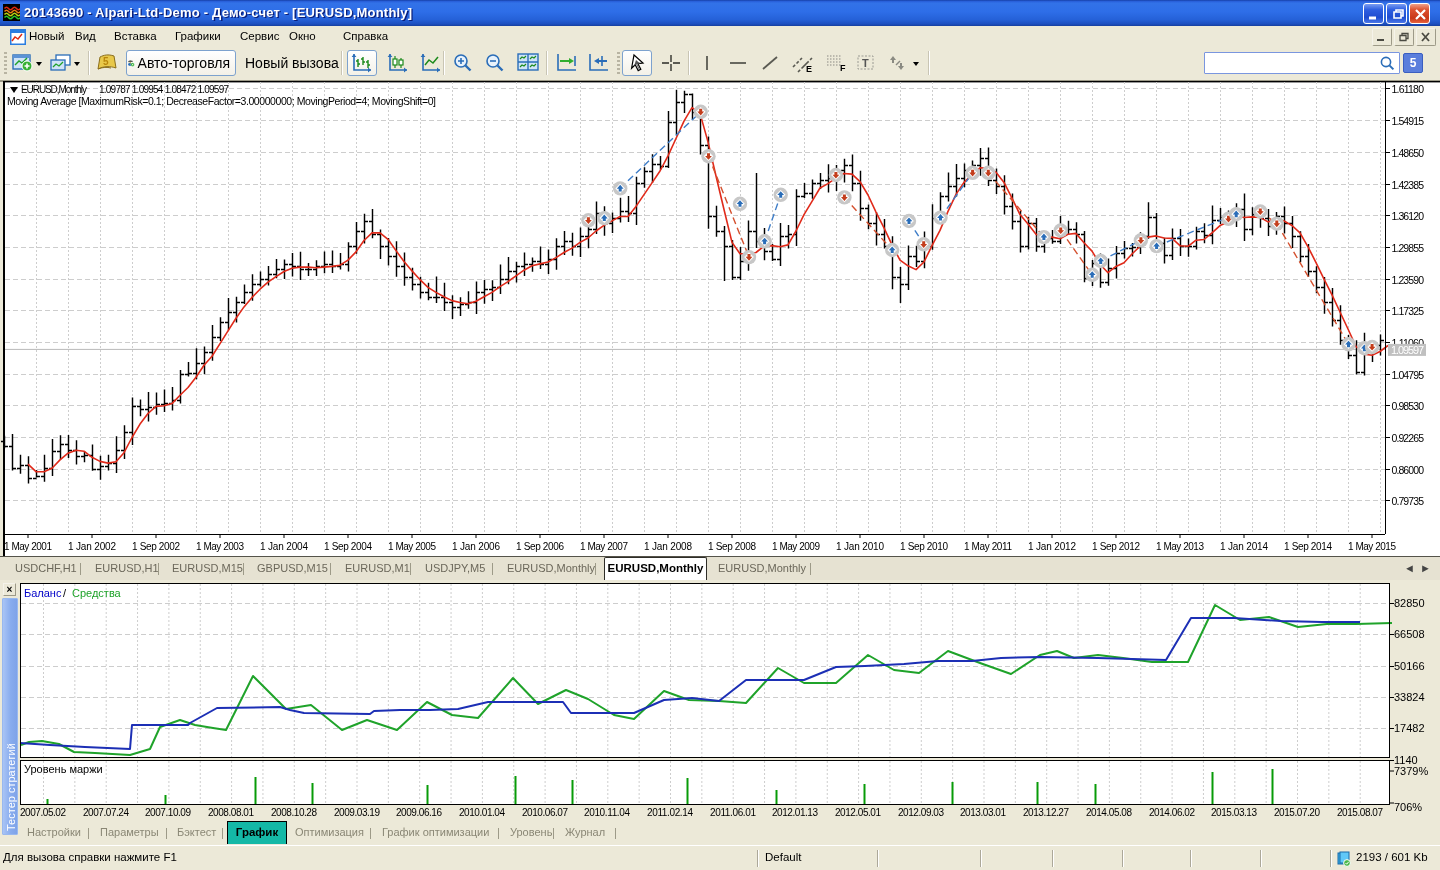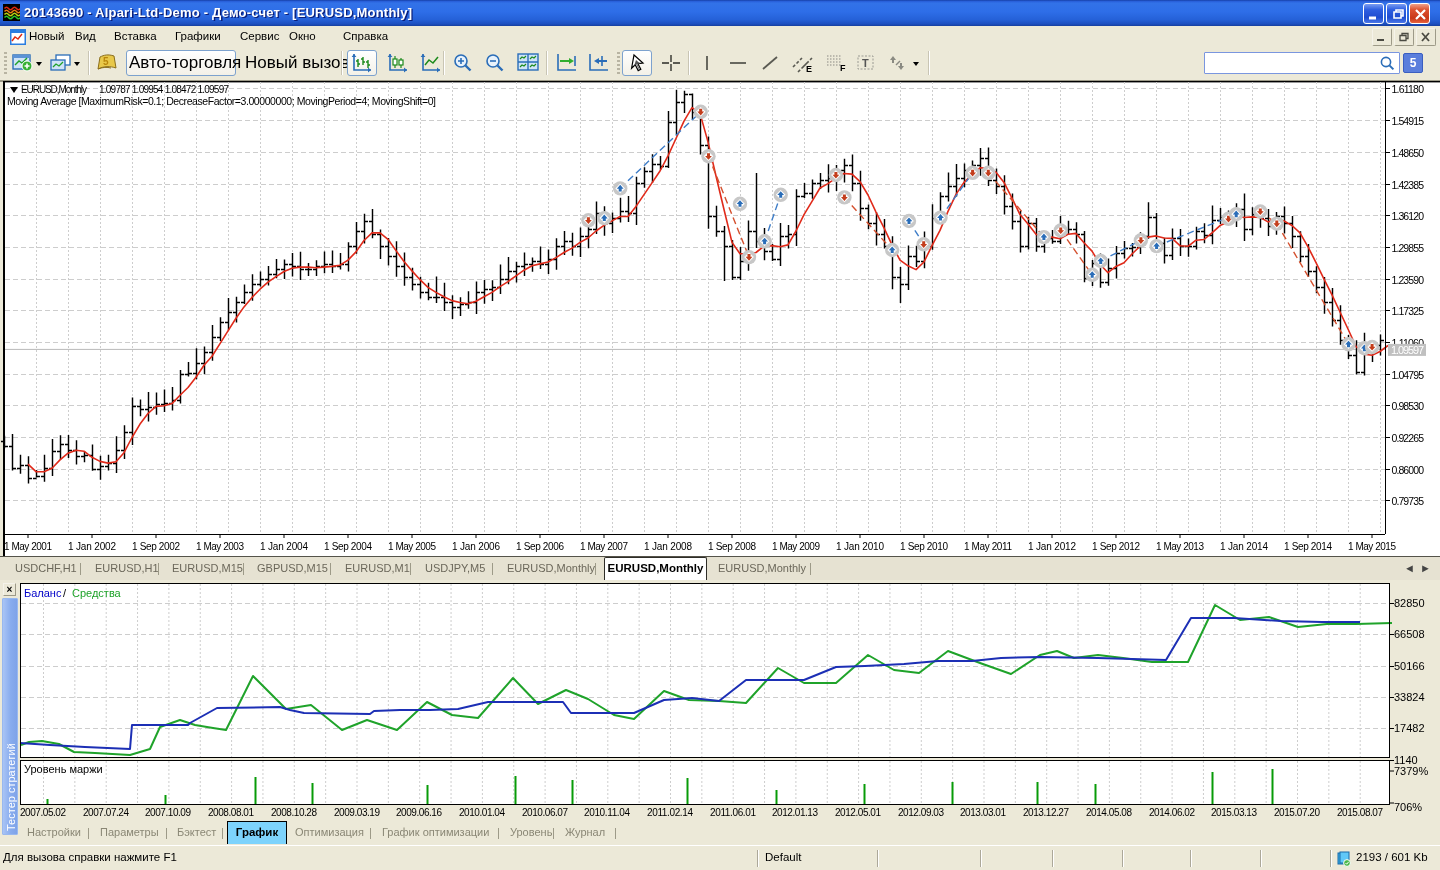--- a/index.html
+++ b/index.html
@@ -17,38 +17,38 @@
  border-bottom:1px solid #ece9d8}
 .menu{position:absolute;top:4px;font-size:11.5px;color:#000;white-space:nowrap}
 .mdibtn{position:absolute;top:2px;width:20px;height:18px;background:#ece9d8;
  border:1px solid #f5f3ea;border-right-color:#9d9a88;border-bottom-color:#9d9a88;border-radius:2px}
 #toolbar{position:absolute;left:0;top:48px;width:1440px;height:31px;background:#ece9d8}
 #toolbar .sep{position:absolute;top:3px;width:2px;height:24px;border-left:1px solid #c9c5b4;border-right:1px solid #fff}
 #toolbar .grip{position:absolute;top:4px;width:3px;height:22px;
  background-image:repeating-linear-gradient(180deg,#b8b4a2 0px,#b8b4a2 2px,#ece9d8 2px,#ece9d8 4px)}
 .tbtn{position:absolute;top:2px;height:26px;display:flex;align-items:center}
 .tactive{border:1px solid #7da2ce;border-radius:3px;background:linear-gradient(180deg,#fff,#f3f1e8)}
-.tbtxt{font-size:17px;color:#000;padding:0 5px 0 2px;white-space:nowrap}
+.tbtxt{font-size:14px;color:#000;padding:0 5px 0 2px;white-space:nowrap}
 #chartsvg{position:absolute;left:0;top:80px}
 #chtabs{position:absolute;left:0;top:556px;width:1440px;height:24px;background:#e6e2d2;border-top:1px solid #55534a}
 .ctab{position:absolute;top:5px;font-size:11px;color:#6b675a;white-space:nowrap}
 .ctabsep{position:absolute;top:6px;width:1px;height:12px;background:#9d9a88}
 .ctabactive{position:absolute;left:604px;top:0px;width:103px;height:23px;background:#fff;
  border:1px solid #2e2d28;border-bottom:none;border-radius:2px 2px 0 0;
  font-size:11.5px;font-weight:bold;color:#000;text-align:center;line-height:21px}
 #tester{position:absolute;left:0;top:580px;width:1440px;height:240px;background:#ece9d8}
 #teststrip{position:absolute;left:2px;top:598px;width:16px;height:237px;border:1px solid #98b8ef;z-index:6;
  background:linear-gradient(90deg,#a9c4f5 0%,#88acee 55%,#7fa3e8 100%);border-radius:1px}
 #testx{position:absolute;left:3px;top:583px;width:13px;height:13px;background:#ece9d8;
  border:1px solid #f5f3ea;border-right-color:#9d9a88;border-bottom-color:#9d9a88;
  font-size:10px;line-height:11px;text-align:center;font-weight:bold;color:#000}
 #btabs{position:absolute;left:0;top:820px;width:1151px;height:24px;background:#ece9d8}
 .btab{position:absolute;top:6px;font-size:11px;color:#8a8775;white-space:nowrap}
 .btabsep{position:absolute;top:8px;width:1px;height:11px;background:#9d9a88}
-.btabactive{position:absolute;left:227px;top:1px;width:60px;height:23px;background:#7dd3fc;
+.btabactive{position:absolute;left:227px;top:1px;width:60px;height:23px;background:#14b8a6;
  border:1px solid #000;border-bottom:none;font-size:11.5px;font-weight:bold;color:#000;
  text-align:center;line-height:21px}
 #statusbar{position:absolute;left:0;top:845px;width:1440px;height:25px;background:#ece9d8;
  border-top:1px solid #fff;font-size:11.5px;color:#000}
 #statusbar .cell-sep{position:absolute;top:4px;width:2px;height:17px;border-left:1px solid #aca899;border-right:1px solid #fff}
 </style></head><body>
 <div id="titlebar">
 <svg class="ticon" viewBox="0 0 17 17">
       <rect x="0" y="0" width="17" height="17" fill="#000"></rect>
 <path d="M1.5 4.5 q2 -2.5 4 0 t4 0 t4 0 t4 0" stroke="#e02a10" stroke-width="1.5" fill="none"></path>

